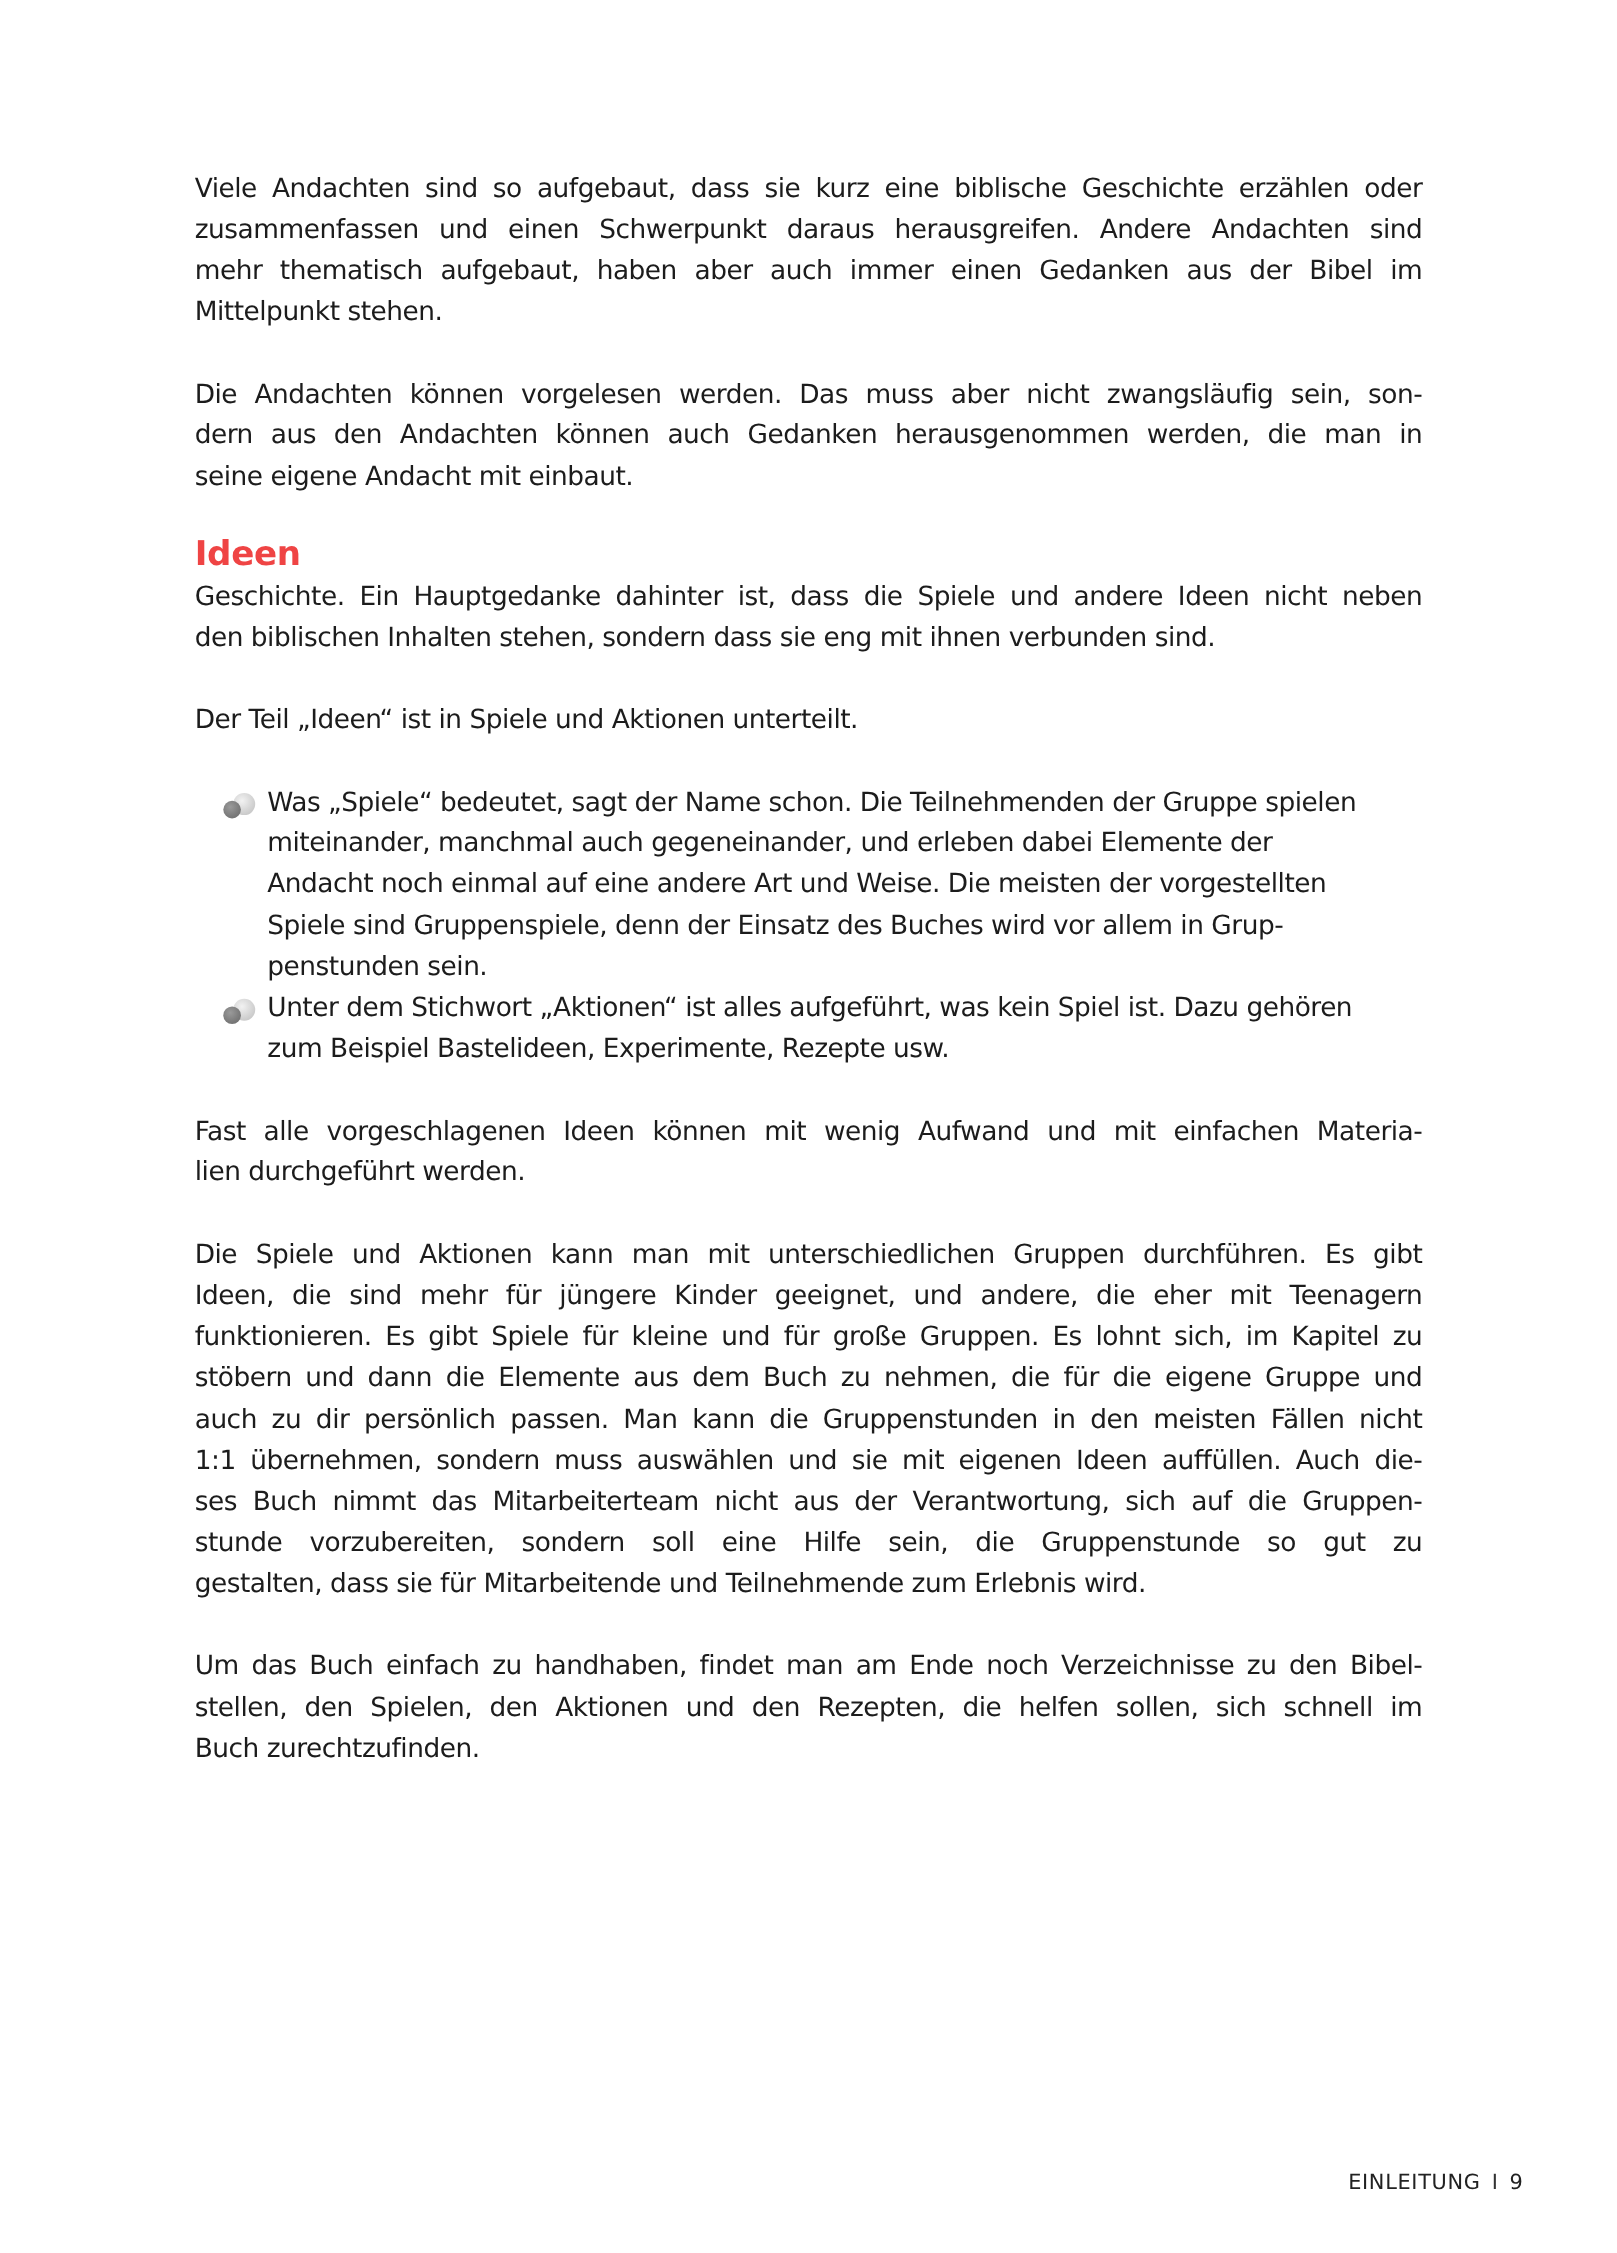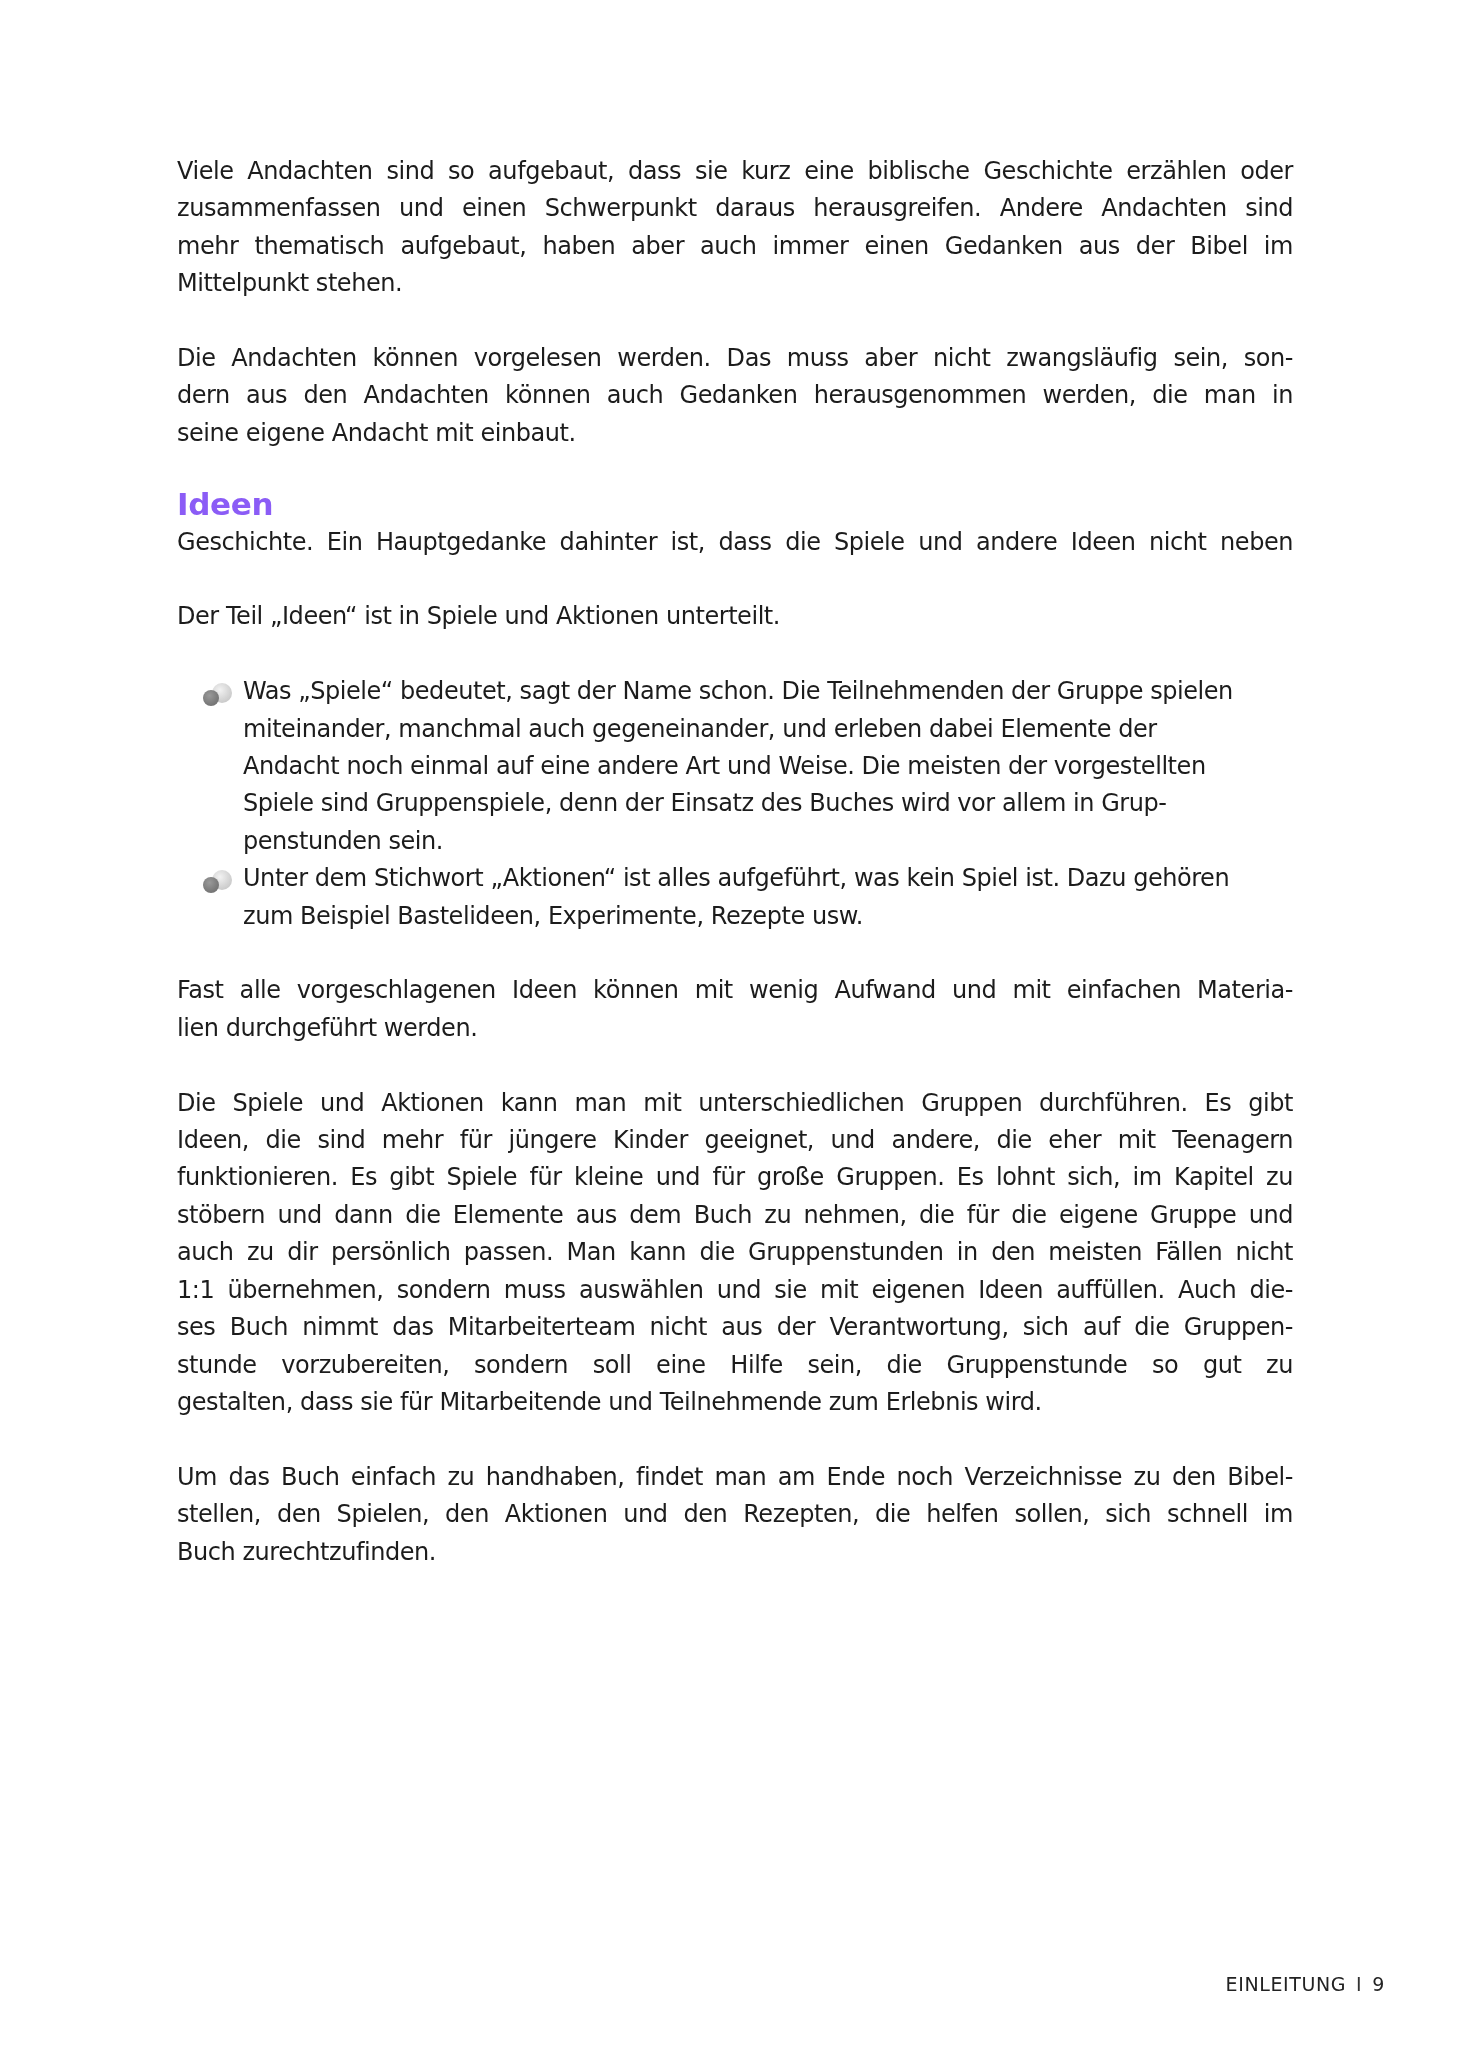--- a/index.html
+++ b/index.html
@@ -39,21 +39,21 @@
     .line.end {
       text-align-last: left;
     }
     .heading {
       font-family: "DejaVu Sans", sans-serif;
       font-weight: bold;
       font-size: 31px;
       line-height: 36px;
       letter-spacing: -0.3px;
       margin: -4px 0 2px 0;
-      color: #8b5cf6;
+      color: #ef4444;
     }
     .bullet-list {
       list-style: none;
       margin: 0 0 37.4px 0;
       padding: 0;
     }
     .bullet-item {
       position: relative;
       padding-left: 66px;
       font-size: 24px;
@@ -122,20 +122,21 @@
   <p class="para">
     <span class="line">Die Andachten können vorgelesen werden. Das muss aber nicht zwangsläufig sein, son-</span>
     <span class="line">dern aus den Andachten können auch Gedanken herausgenommen werden, die man in</span>
     <span class="line end">seine eigene Andacht mit einbaut.</span>
   </p>
 
   <h2 class="heading">Ideen</h2>
 
   <p class="para">
     <span class="line">Geschichte. Ein Hauptgedanke dahinter ist, dass die Spiele und andere Ideen nicht neben</span>
+    <span class="line end">den biblischen Inhalten stehen, sondern dass sie eng mit ihnen verbunden sind.</span>
   </p>
 
   <p class="para">
     <span class="line end">Der Teil „Ideen“ ist in Spiele und Aktionen unterteilt.</span>
   </p>
 
   <ul class="bullet-list">
     <li class="bullet-item">
       <span class="bullet-icon">
         <span class="ball-back"></span>

